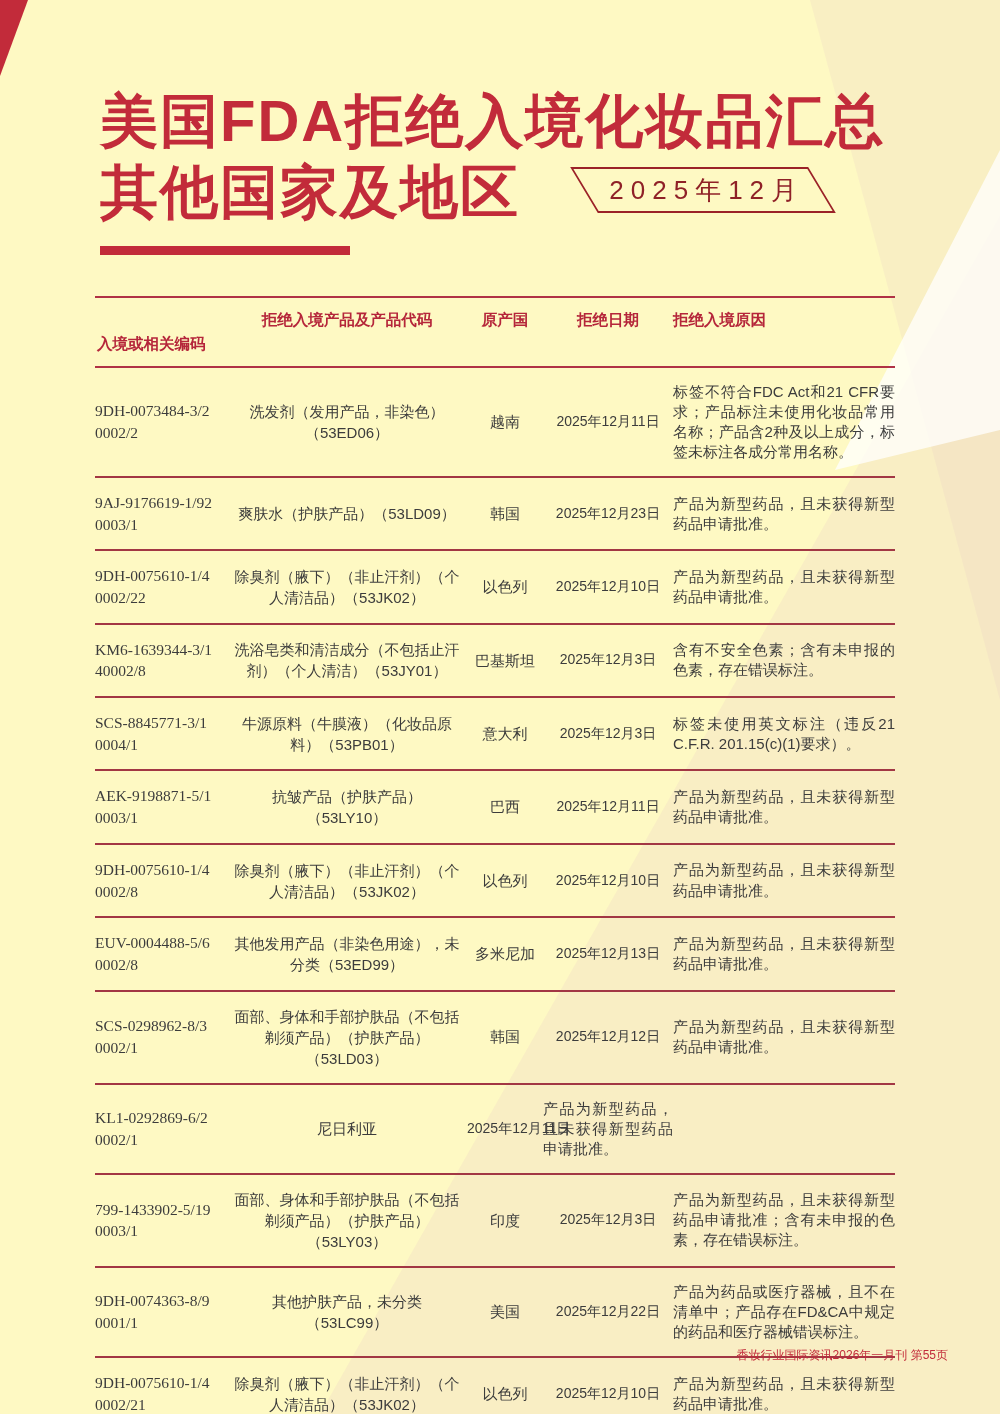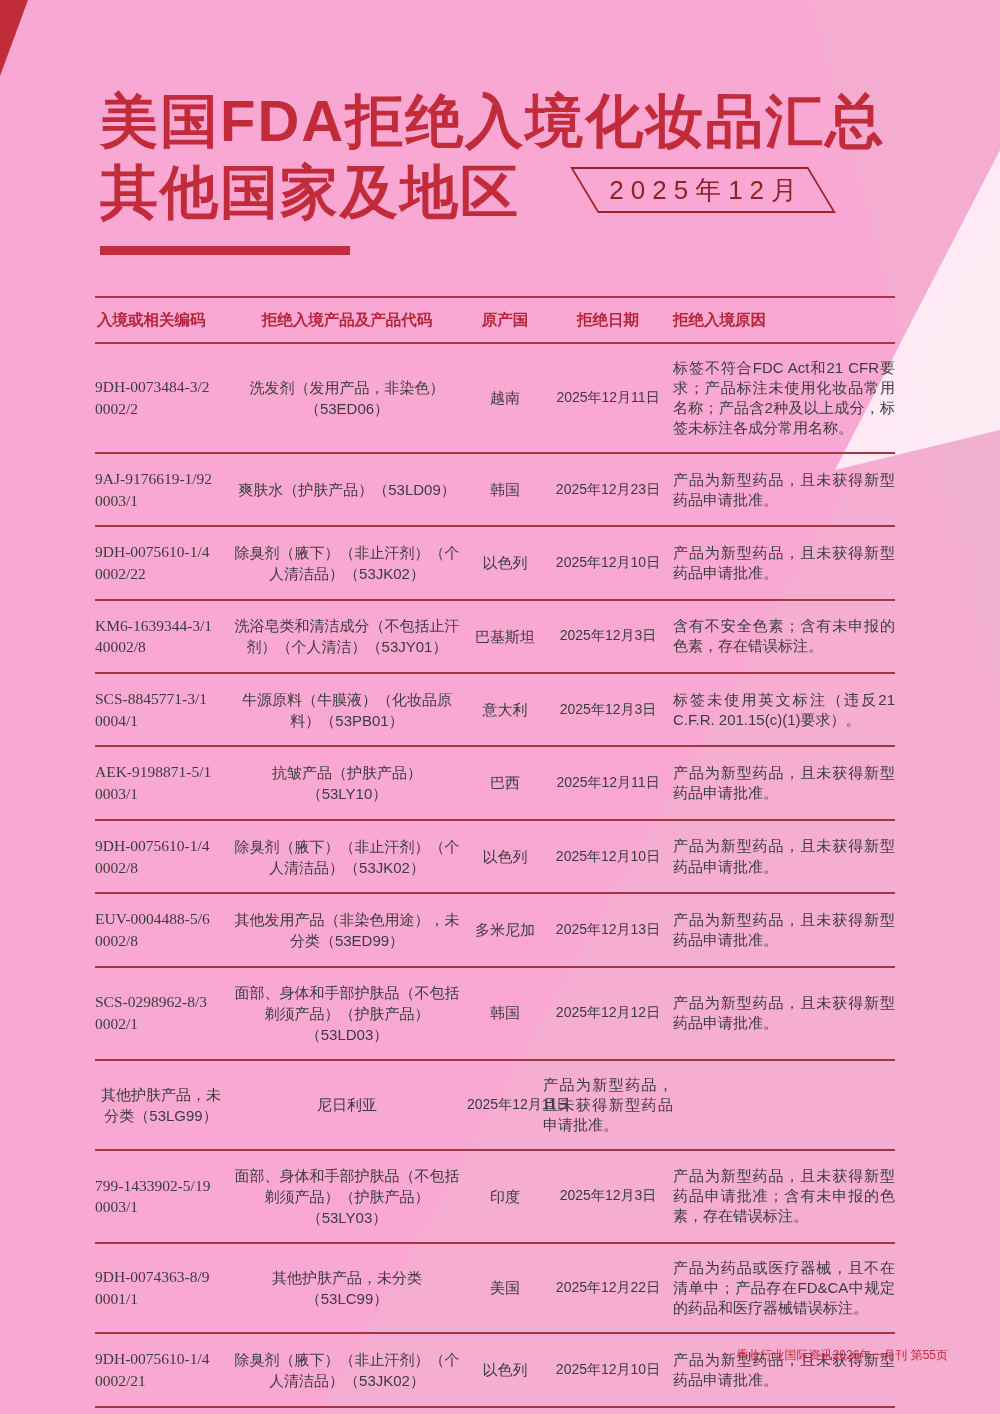--- a/index.html
+++ b/index.html
@@ -3,21 +3,21 @@
 <meta charset="utf-8">
 <style>
   * { margin:0; padding:0; box-sizing:border-box; }
   html,body { background:#ffffff; }
   body { font-family:"Liberation Sans", sans-serif; }
 
   .page {
     position:relative;
     width:1000px; height:1414px;
     margin:0 auto;
-    background:#f9a8d4;
+    background:#fef9c3;
     overflow:hidden;
   }
 
   
   .bg { position:absolute; pointer-events:none; }
   .corner-triangle {
     left:0; top:0; width:28px; height:76px;
     background:#c22b3a;
     clip-path:polygon(0 0, 100% 0, 0 100%);
   }
@@ -70,21 +70,21 @@
     display:grid;
     grid-template-columns:132px 240px 76px 130px 222px;
     border-top:2px solid #b03245;
     border-bottom:2px solid #b03245;
     padding:13px 0 12px 0;
   }
   .th {
     color:#b5263a; font-size:15.5px; font-weight:bold;
     line-height:1.2; white-space:nowrap;
   }
-  .th.c-code { text-align:left; padding-left:2px; }
+  .th.c-code { text-align:left; padding-left:2px;margin-top:24px; }
   .th.c-product { text-align:center; }
   .th.c-country { text-align:center; }
   .th.c-date { text-align:center; }
   .th.c-reason { text-align:left; padding-left:0; }
 
   .trow {
     display:grid;
     grid-template-columns:132px 240px 76px 130px 222px;
     align-items:center;
     border-bottom:2px solid #a23744;
@@ -200,21 +200,21 @@
 
     <div class="trow">
       <div class="td c-code">SCS-0298962-8/30002/1</div>
       <div class="td c-product">面部、身体和手部护肤品（不包括剃须产品）（护肤产品）（53LD03）</div>
       <div class="td c-country">韩国</div>
       <div class="td c-date">2025年12月12日</div>
       <div class="td c-reason">产品为新型药品，且未获得新型药品申请批准。</div>
     </div>
 
     <div class="trow">
-      <div class="td c-product">其他护肤产品，未分类（53LG99）</div>
+      <div class="td c-code">KL1-0292869-6/20002/1</div>
       <div class="td c-country">尼日利亚</div>
       <div class="td c-date">2025年12月11日</div>
       <div class="td c-reason">产品为新型药品，且未获得新型药品申请批准。</div>
     </div>
 
     <div class="trow">
       <div class="td c-code">799-1433902-5/190003/1</div>
       <div class="td c-product">面部、身体和手部护肤品（不包括剃须产品）（护肤产品）（53LY03）</div>
       <div class="td c-country">印度</div>
       <div class="td c-date">2025年12月3日</div>

